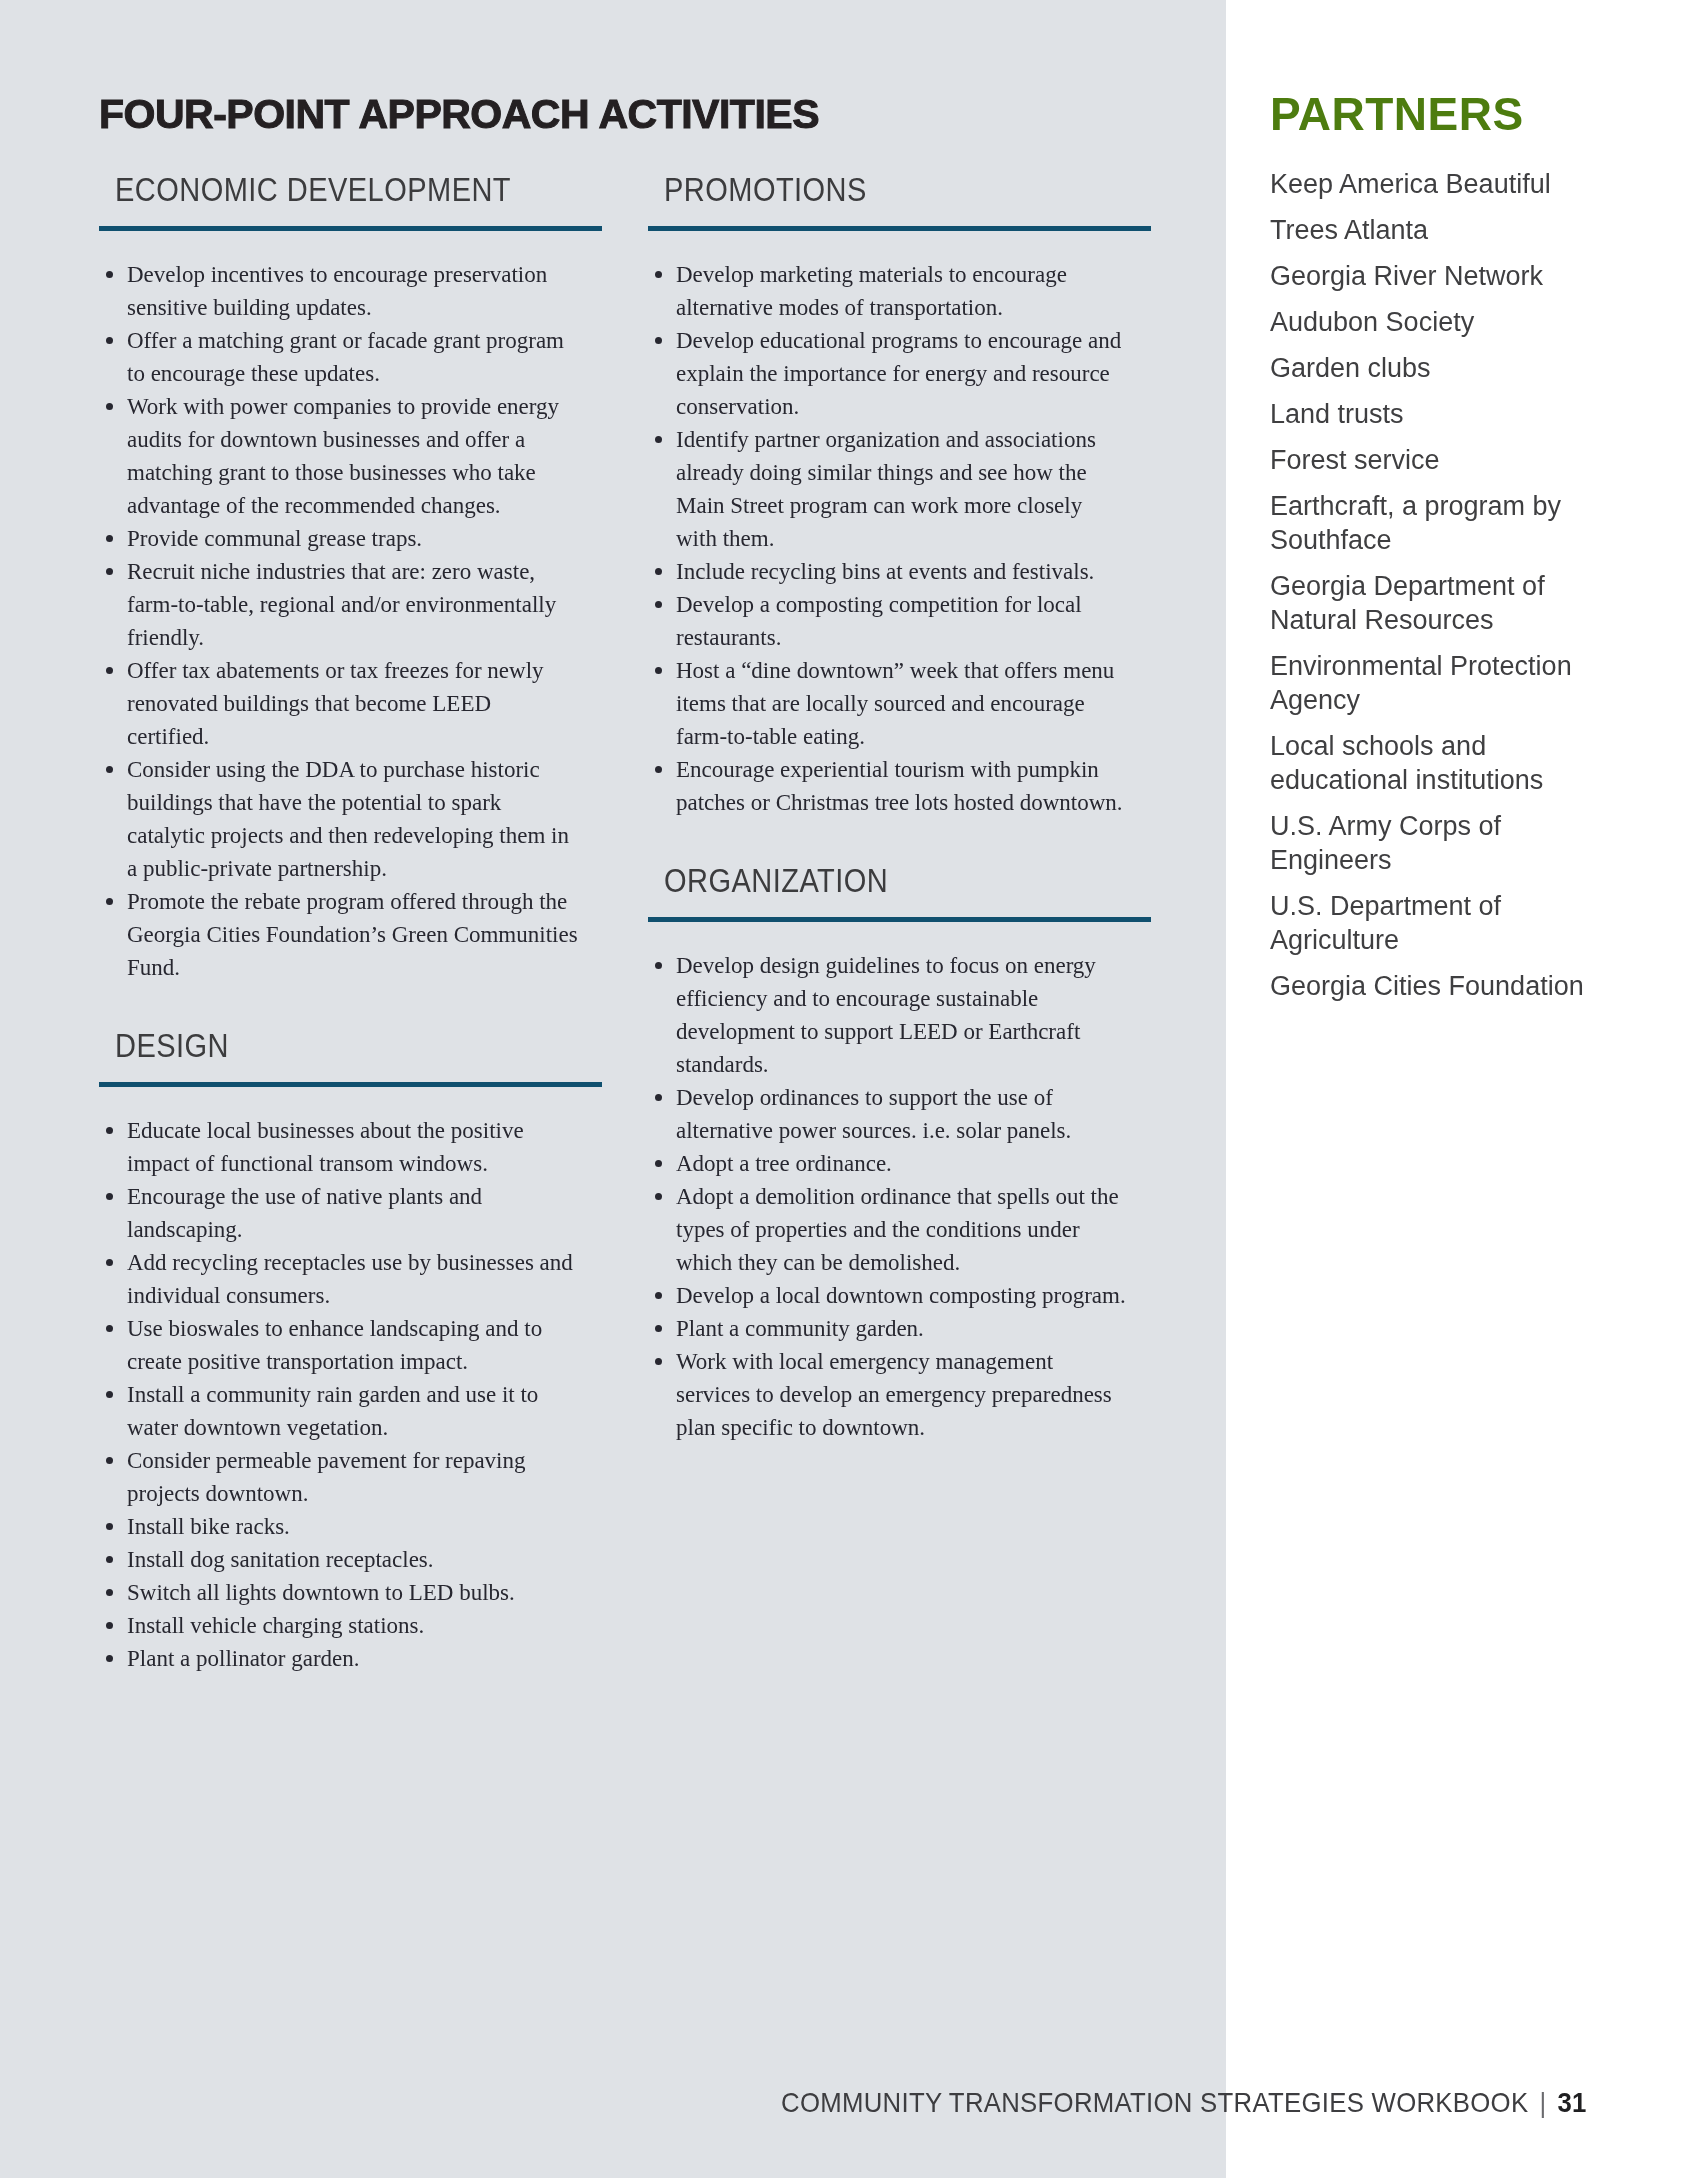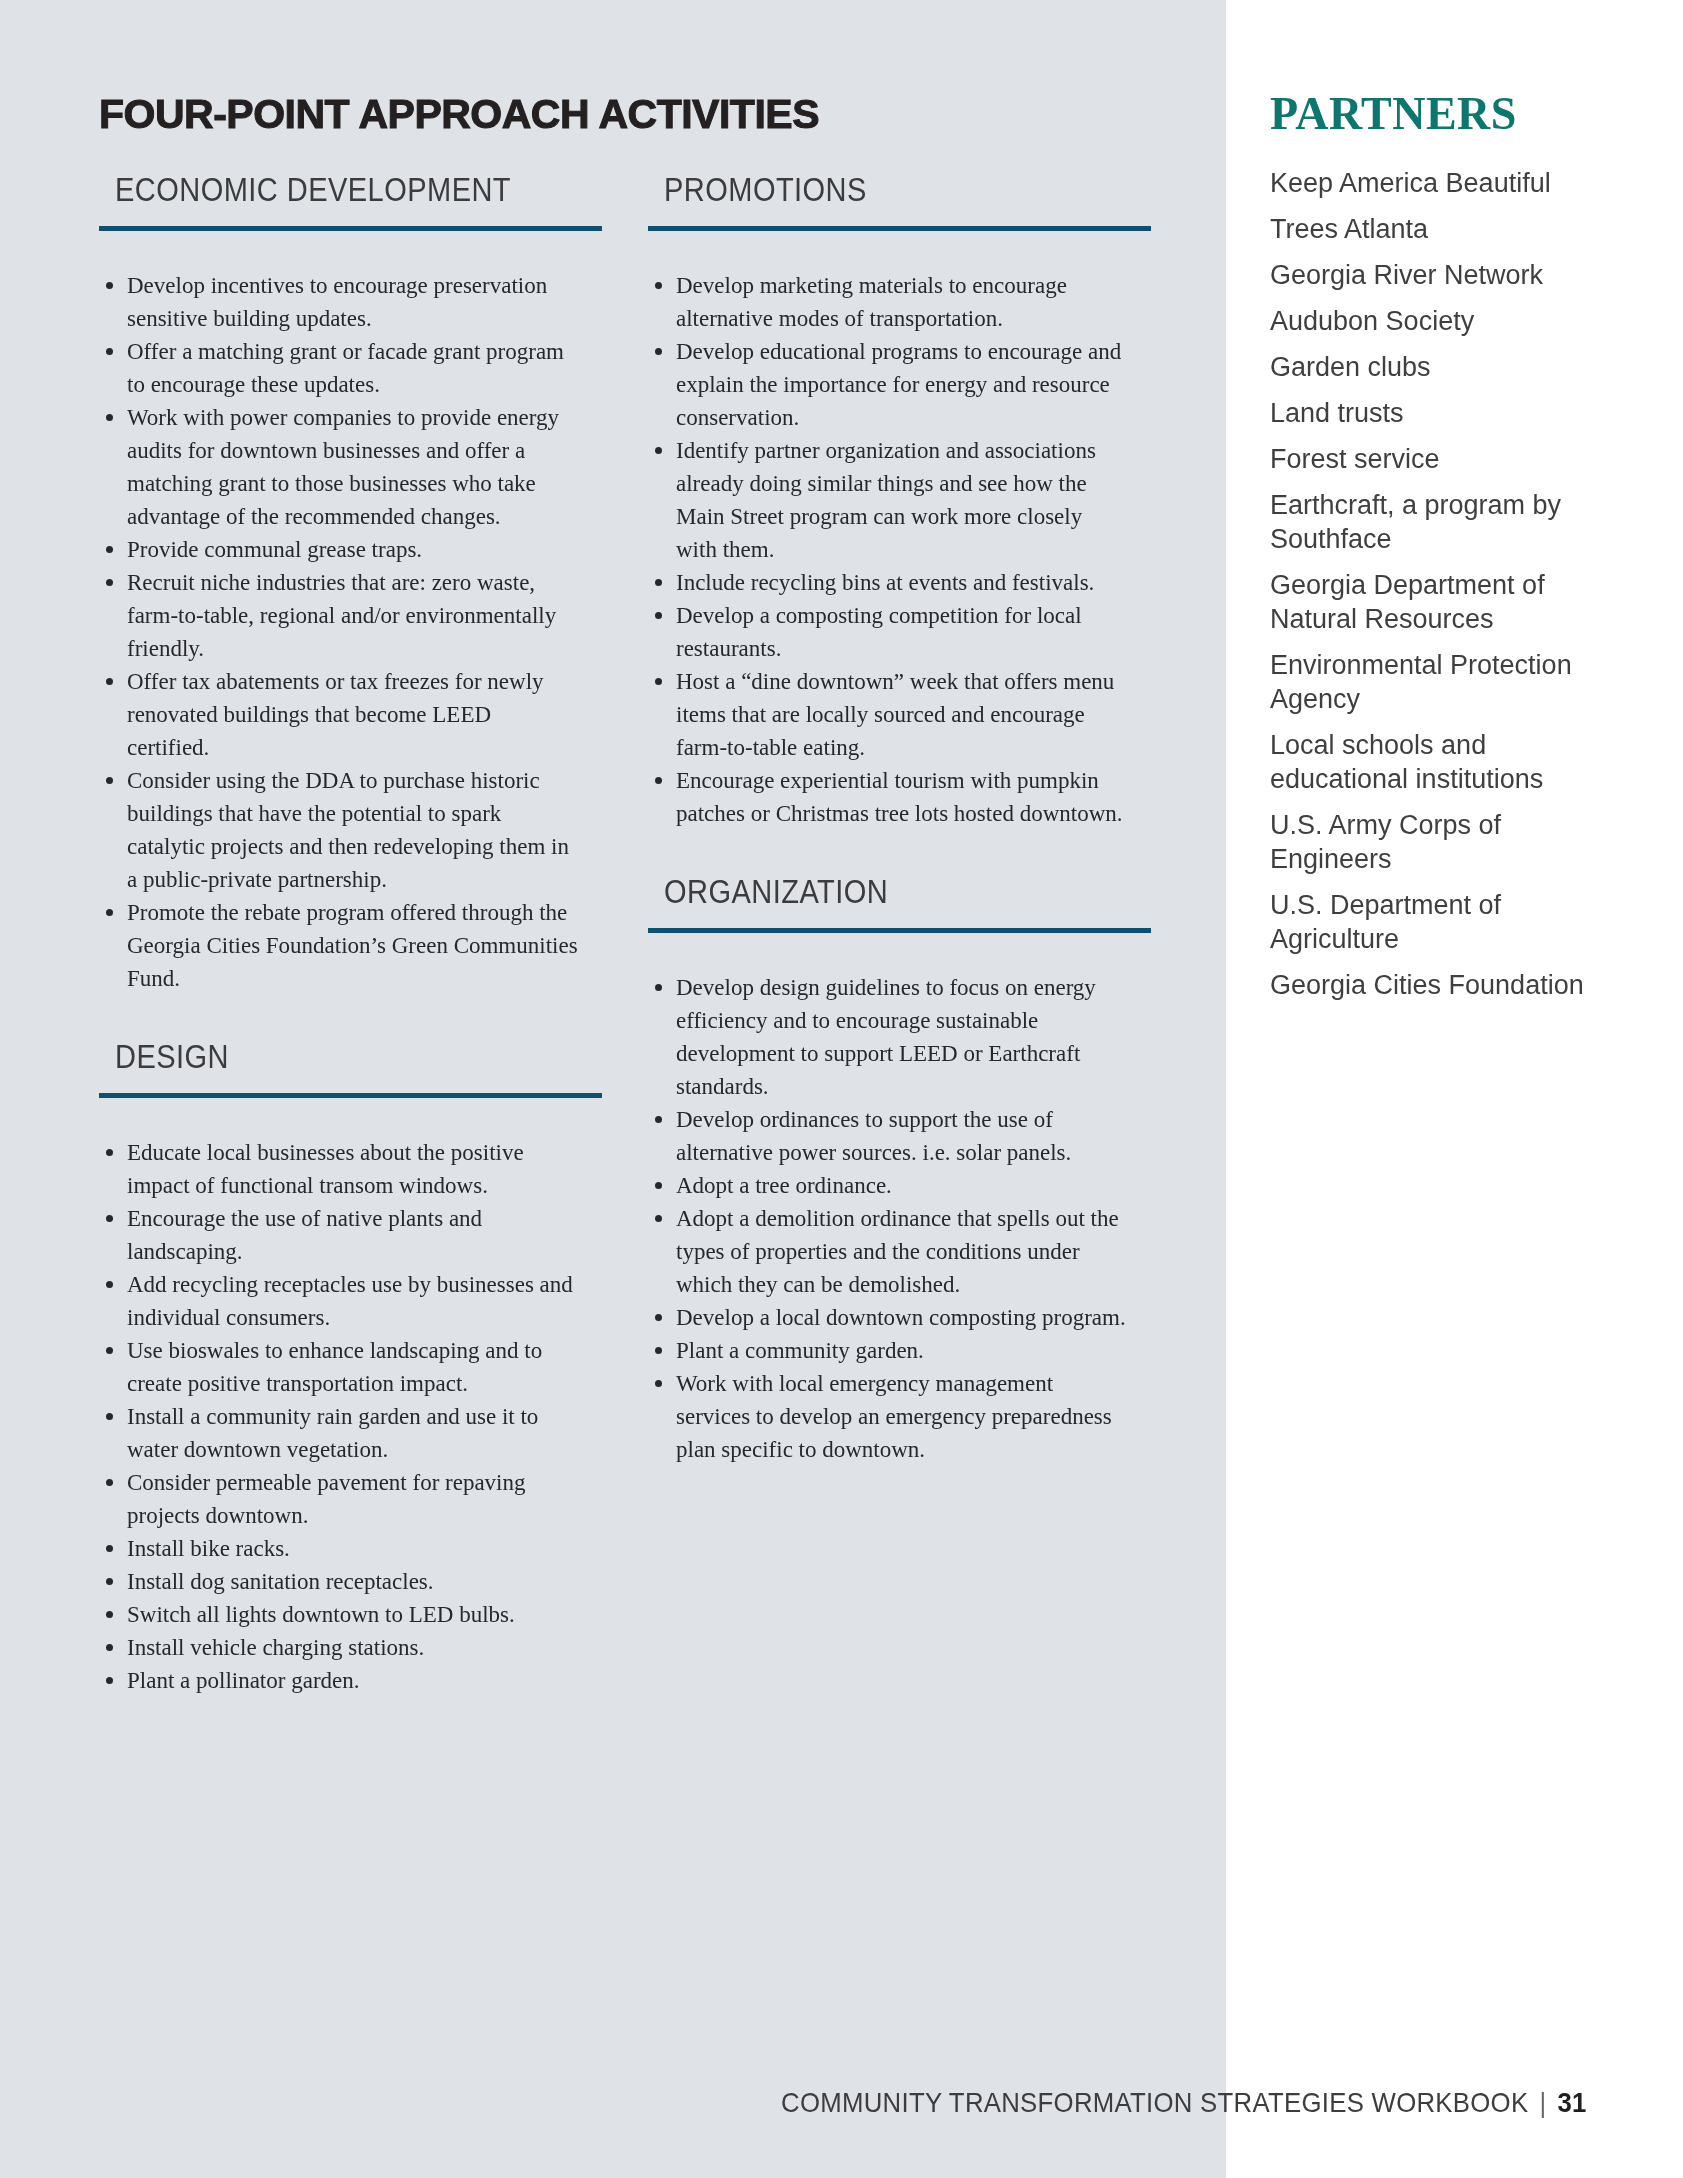--- a/index.html
+++ b/index.html
@@ -46,21 +46,21 @@
   .condense { display: inline-block; transform: scaleX(0.88); transform-origin: 0 60%; letter-spacing: 0.5px; }
 
   .rule {
     height: 5px; width: 100%;
     background: #10506f;
     margin-top: 7px;
   }
 
   ul.bullets {
     list-style: none;
-    margin: 38px 0 0 0; padding: 0;
+    margin: 27px 0 0 0; padding: 0;
     width: 480px;
   }
   ul.bullets li {
     position: relative;
     padding-left: 28px;
     font-family: "Liberation Serif", serif;
     font-size: 23px; line-height: 33px;
     color: #272730;
   }
   ul.bullets li::before {
@@ -68,23 +68,23 @@
     position: absolute; left: 7px; top: 13px;
     width: 7px; height: 7px; border-radius: 50%;
     background: #272730;
   }
 
   
   .sidebar { position: absolute; left: 1270px; top: 87px; width: 342px; }
   .partners-heading {
     margin: 0;
     font-size: 46px; font-weight: 700;
-    color: #0f766e;
+    color: #4d7c0f;
     letter-spacing: 0.5px;
-    font-family: Liberation Serif, serif;
+    font-family: Liberation Sans, sans-serif;
   }
   ul.partners {
     list-style: none;
     margin: 26px 0 0 0; padding: 0;
   }
   ul.partners li {
     font-size: 27px; line-height: 34px;
     font-weight: 400;
     color: #3f3f41;
     margin-bottom: 12px;

